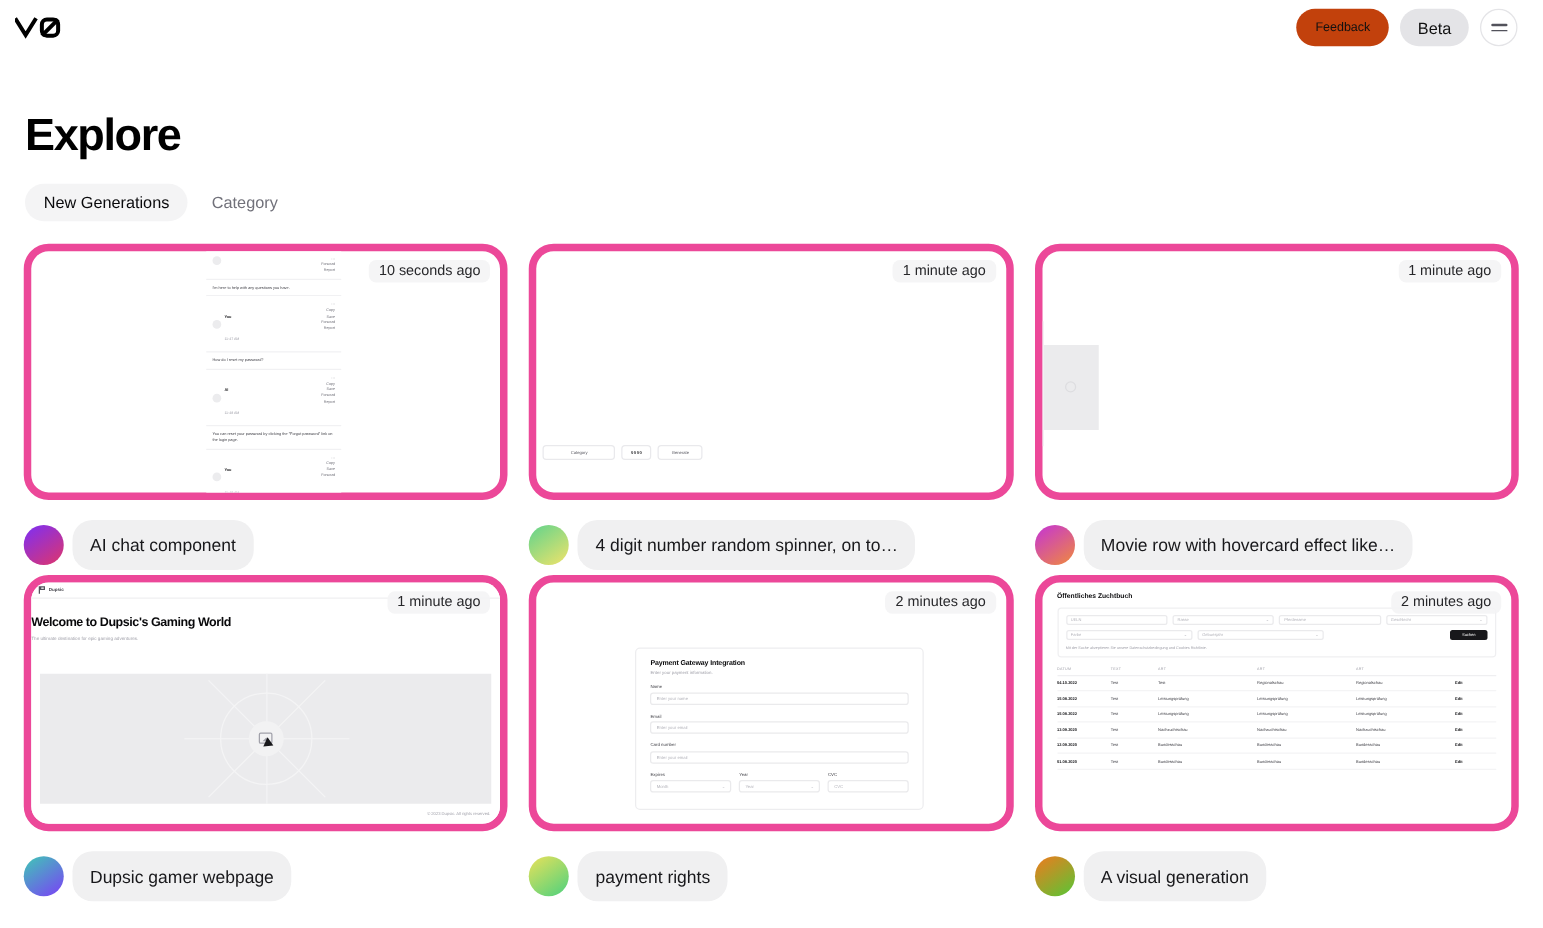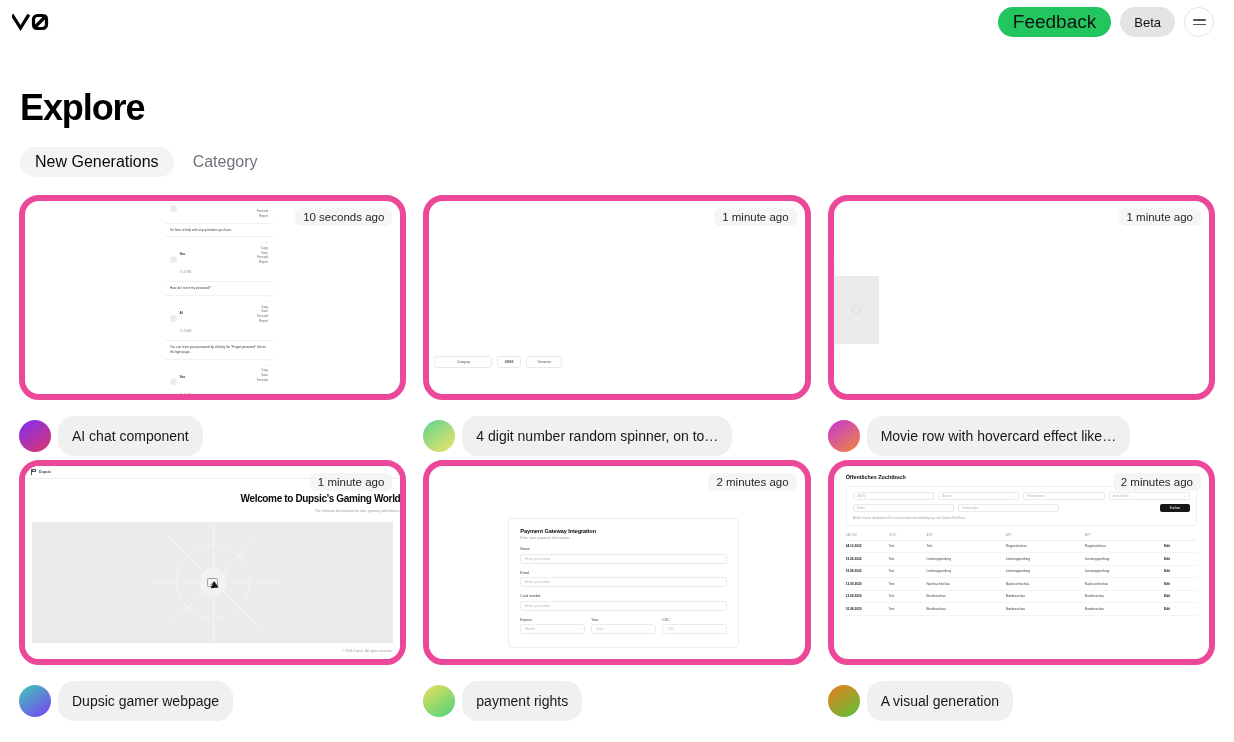--- a/index.html
+++ b/index.html
@@ -20,23 +20,23 @@
     padding: 0 20px 0 12px;
   }
   .logo-wrap { display: flex; align-items: center; }
   .logo-svg { display: block; }
   .topbar-right { display: flex; align-items: center; gap: 9px; }
   .pill-btn {
     height: 30px;
     padding: 0 15px;
     border-radius: 999px;
     border: none;
-    background: #22c55e;
+    background: #c2410c;
     font-family: "Liberation Sans", sans-serif;
-    font-size: 19px;
+    font-size: 10px;
     font-weight: 500;
     color: #111111;
     cursor: pointer;
     display: flex; align-items: center;
   }
   .beta-btn {
     background: #e4e4e7;
     padding: 0 14px;
     font-size: 13px;
   }
@@ -64,21 +64,21 @@
   .tabs {
     display: flex;
     align-items: center;
     gap: 4px;
     margin-top: 19px;
   }
   .tab {
     height: 30px;
     padding: 0 15px;
     border-radius: 999px;
-    font-size: 16px;
+    font-size: 13px;
     font-weight: 500;
     color: #71717a;
     display: flex; align-items: center;
     cursor: pointer;
     background: transparent;
     border: none;
     font-family: "Liberation Sans", sans-serif;
   }
   .tab.active { background: #f4f4f5; color: #09090b; }
 
@@ -187,21 +187,21 @@
   
   .dup { position: absolute; inset: 0; background: #fff; display:flex; flex-direction:column; }
   .dup-nav {
     height: 13px; border-bottom: 1px solid #f0f0f1;
     display: flex; align-items: center; gap: 3px; padding-left: 6px;
   }
   .dup-flag { width: 5px; height: 6px; position: relative; }
   .dup-flag i { position:absolute; left:0; top:0; width:1px; height:6px; background:#52525b; }
   .dup-flag b { position:absolute; left:1px; top:0.4px; width:4px; height:3px; border:0.6px solid #52525b; display:block; }
   .dup-brand { font-size: 3.6px; font-weight: 600; color: #3f3f46; }
-  .dup-hero { text-align: right; padding: 14px 0 9px; }
+  .dup-hero { text-align: left; padding: 14px 0 26px; }
   .dup-h1 { font-size: 10px; font-weight: 700; letter-spacing: -0.35px; color: #09090b; }
   .dup-sub { font-size: 3.7px; color: #a1a1aa; margin-top: 5px; }
   .dup-media {
     margin: 0 7px; flex: 1;
     background: #ebebed; position: relative; overflow: hidden;
   }
   .dup-spokes { position:absolute; left:50%; top:50%; transform: translate(-50%,-50%); width:132px; height:132px; }
   .dup-spokes span { position:absolute; left:50%; top:0; width:1px; height:100%; background:#f4f4f5; transform-origin: 50% 50%; }
   .dup-ring { position:absolute; left:50%; top:50%; transform:translate(-50%,-50%); width:74px; height:74px; border:1px solid #f4f4f5; border-radius:50%; }
   .dup-center {

